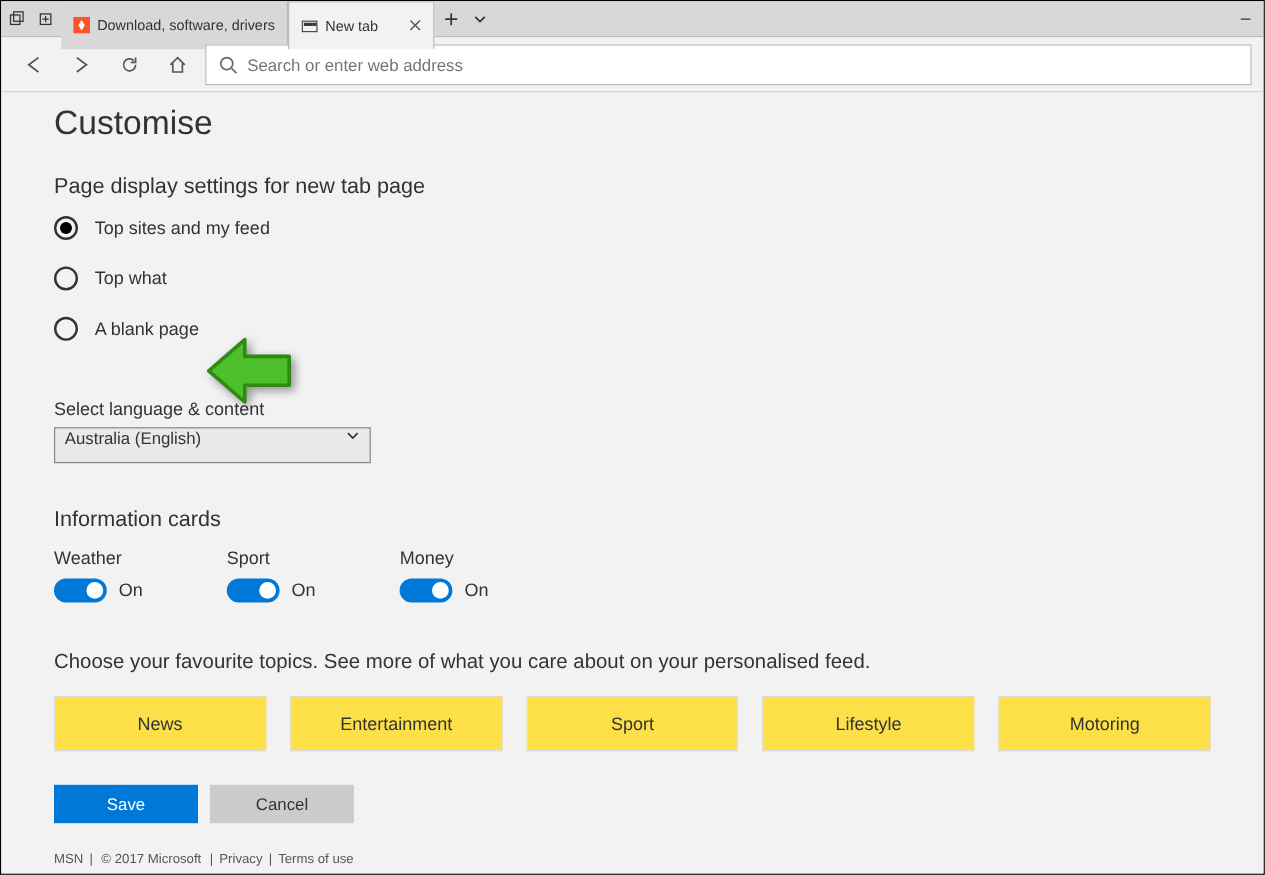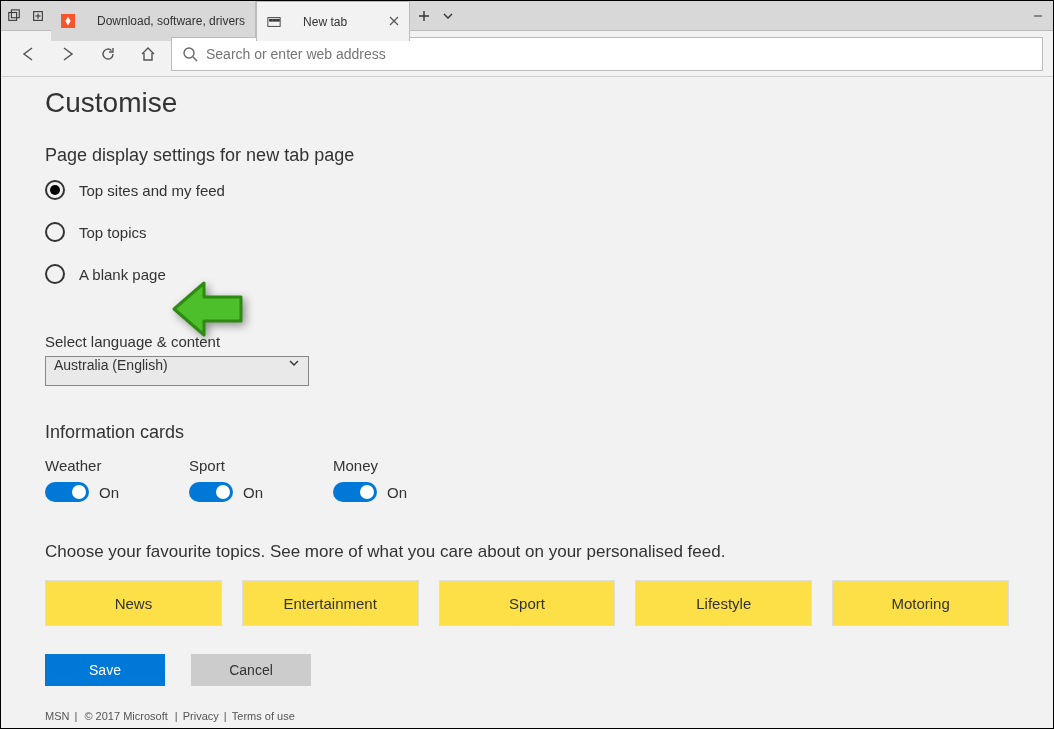--- a/index.html
+++ b/index.html
@@ -6,21 +6,21 @@
   body { width: 1054px; height: 729px; border: 1px solid #000; background: #f2f2f2; overflow: hidden; position: relative; }
 
   
   .titlebar { height: 30px; background: #d8d8d8; display: flex; align-items: stretch; border-bottom: 1px solid #bbb; }
   .titlebar-icons { display: flex; align-items: center; padding: 0 6px; gap: 10px; }
   .titlebar-icons svg { width: 14px; height: 14px; }
   .win-btns { margin-left: auto; display: flex; }
   .win-btn { width: 30px; display:flex; align-items:center; justify-content:center; }
   .win-btn svg { width: 10px; height: 10px; }
 
-  .tab { display:flex; align-items:center; height:40px; padding: 0 10px; gap:22px; font-size:12px; color:#333; border-right:1px solid #bbb; }
+  .tab { display:flex; align-items:center; height:40px; padding: 0 10px; gap:6px; font-size:12px; color:#333; border-right:1px solid #bbb; }
   .tab.inactive { background:#d8d8d8; }
   .tab.active { background:#f2f2f2; border-top:1px solid #bbb; border-left:1px solid #bbb; position:relative; top:0; }
   .tab .favicon { width:14px; height:14px; display:flex; align-items:center; justify-content:center; }
   .tab .close { margin-left: 20px; }
   .tab-actions { display:flex; align-items:center; padding: 0 8px; gap: 12px; }
   .tab-actions svg { width: 12px; height: 12px; }
 
   
   .toolbar { height: 46px; background:#f2f2f2; display:flex; align-items:center; padding: 0 10px; gap: 6px; border-bottom:1px solid #ccc; }
   .nav-btn { width:34px; height:34px; display:flex; align-items:center; justify-content:center; color:#666; }
@@ -47,21 +47,21 @@
   .card-toggle-col .card-title { font-size:15px; color:#333; margin-bottom:8px; }
   .toggle-row { display:flex; align-items:center; gap:10px; }
   .toggle { width:44px; height:20px; border-radius:20px; background:#0078d7; position:relative; }
   .toggle::after { content:""; position:absolute; right:3px; top:3px; width:14px; height:14px; background:#fff; border-radius:50%; }
   .toggle-label { font-size:15px; color:#333; }
 
   .topics-text { font-size:17px; color:#333; font-weight:400; margin-bottom:18px; }
   .topics-row { display:flex; gap: 20px; margin-bottom: 28px; }
   .topic-btn { flex:1; height:46px; background:#fde047; border:1px solid #ddd; display:flex; align-items:center; justify-content:center; font-size:15px; color:#333; }
 
-  .button-row { display:flex; gap: 16px; }
+  .button-row { display:flex; gap: 0; }
   .btn { width:120px; height:32px; display:flex; align-items:center; justify-content:center; font-size:14px; }
   .btn.primary { background:#0078d7; color:#fff; margin-right:10px; }
   .btn.secondary { background:#ccc; color:#333; }
 
   .footer { position:absolute; bottom:6px; left:44px; font-size:11px; color:#555; }
   .footer span { margin: 0 2px; }
   .footer a { color:#555; text-decoration:none; }
 
   
   .green-arrow { position:absolute; left:168px; top:198px; width:80px; height:68px; pointer-events:none; filter: drop-shadow(3px 3px 4px rgba(0,0,0,0.4)); }
@@ -160,21 +160,21 @@
   <h1>Customise</h1>
 
   <h2 class="section">Page display settings for new tab page</h2>
 
   <div class="radio-row">
     <span class="radio-outer selected"></span>
     <span class="radio-label">Top sites and my feed</span>
   </div>
   <div class="radio-row">
     <span class="radio-outer"></span>
-    <span class="radio-label">Top topics</span>
+    <span class="radio-label">Top what</span>
   </div>
   <div class="radio-row" style="margin-bottom:49px;">
     <span class="radio-outer"></span>
     <span class="radio-label">A blank page</span>
   </div>
 
   <span class="label-small">Select language &amp; content</span>
   <div class="select">
     <span>Australia (English)</span>
     <svg viewBox="0 0 12 12" fill="none" stroke="#333" stroke-width="1.4">

